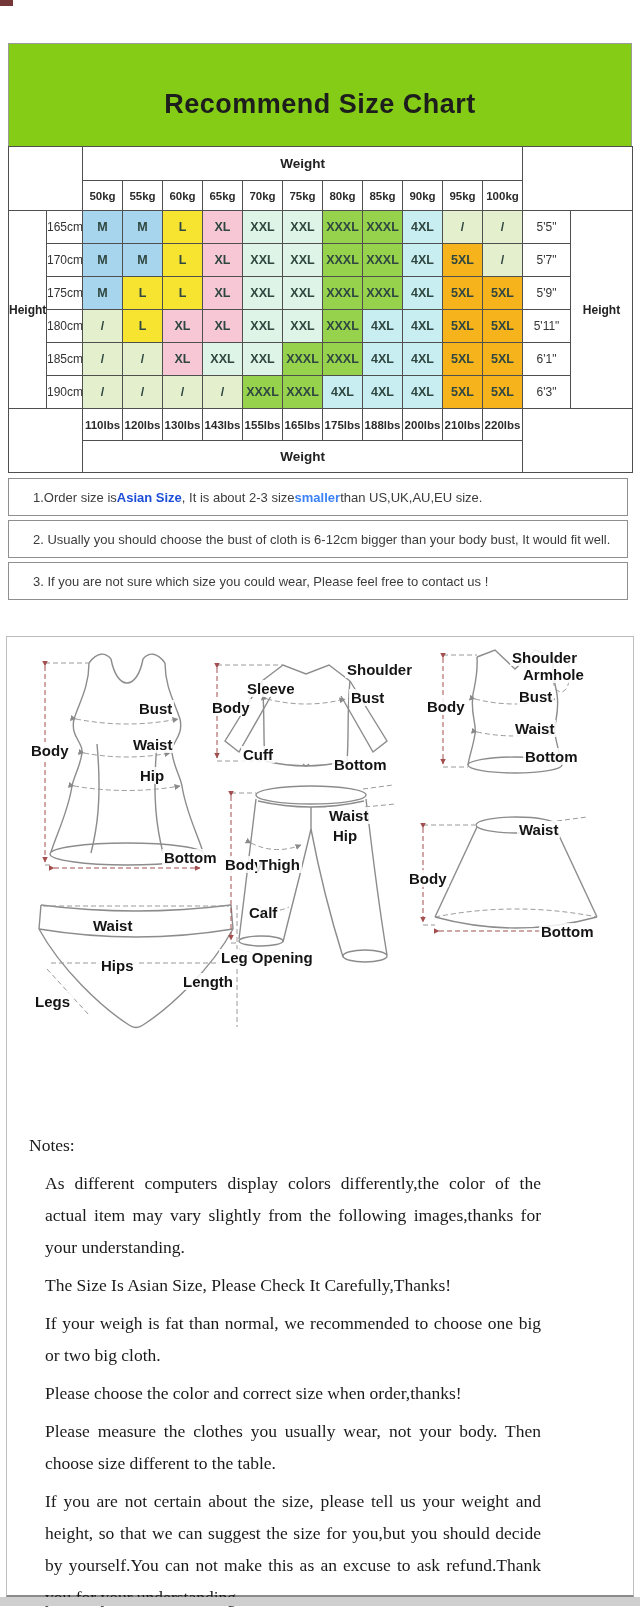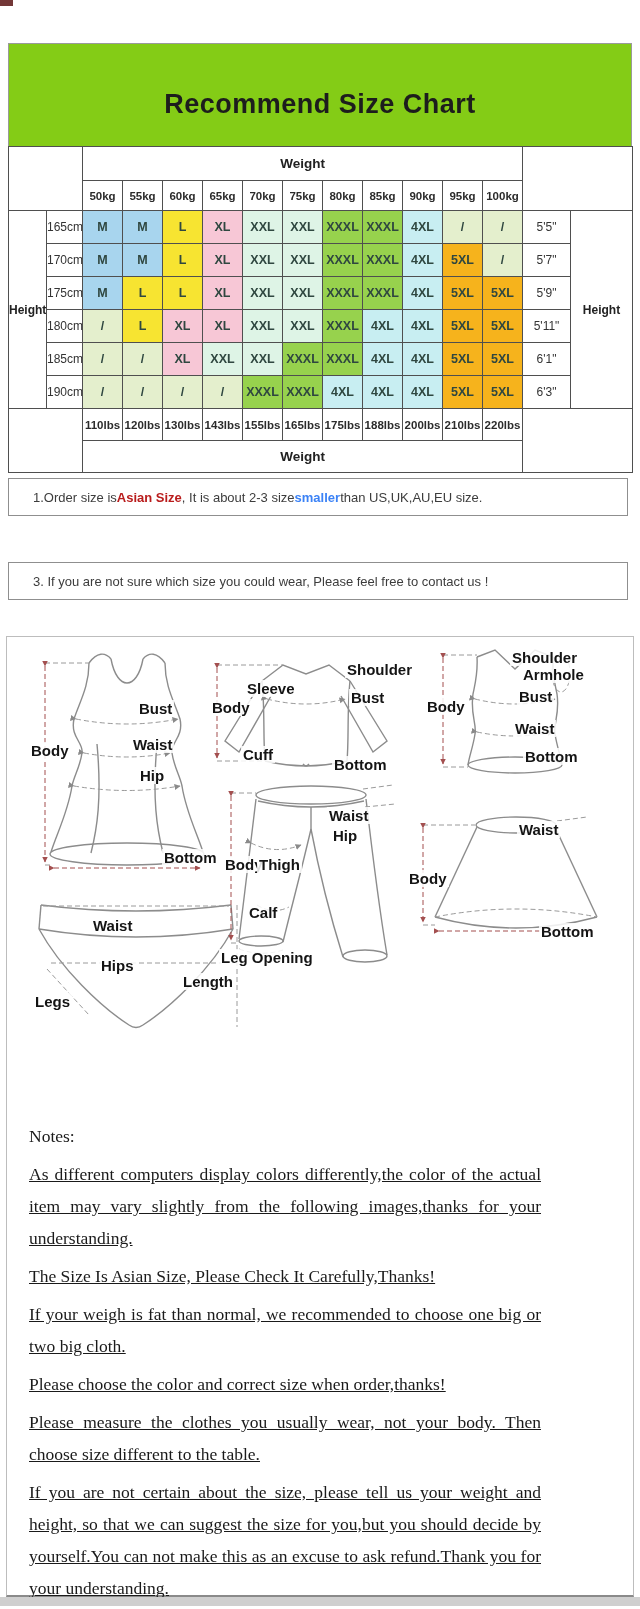--- a/index.html
+++ b/index.html
@@ -32,22 +32,22 @@
   
   #lower-box{position:absolute;left:6px;top:636px;width:628px;height:961px;background:#fff;
              border:1px solid #bdbdbd;border-bottom:2px solid #8a8a8a;box-sizing:border-box;}
   #bottom-strip{position:absolute;left:0;top:1597px;width:640px;height:9px;background:#cfcfcf;}
   .gsvg{position:absolute;}
   .glabel{position:absolute;font-weight:bold;font-size:15px;color:#141414;background:rgba(255,255,255,.85);
           line-height:17px;padding:0 2px;white-space:nowrap;}
   
   #notes-block{position:absolute;left:22px;top:478px;width:512px;
                font-family:"Liberation Serif",serif;font-size:17.5px;color:#1a1a1a;}
-  #notes-block .nh{margin:5px 0 6px 0;line-height:32px;}
-  #notes-block p{margin:0 0 6px 0;line-height:32px;text-align:justify;text-decoration:underline;}
+  #notes-block .nh{margin:14px 0 6px 0;line-height:32px;}
+  #notes-block p{margin:0 0 6px 16px;line-height:32px;text-align:justify;}
   #notes-block p:last-child{margin-bottom:0;}
   svg{display:block;}
   .outl{fill:none;stroke:#8c8c8c;stroke-width:1.4;}
   .dash{fill:none;stroke:#9a9a9a;stroke-width:1;stroke-dasharray:5 3;}
   .dashm{fill:none;stroke:#a34f4f;stroke-width:1;stroke-dasharray:5 3;}
 </style>
 </head>
 <body>
 
 <div id="page">
@@ -214,24 +214,27 @@
       <td class="blank" colspan="2" rowspan="2"></td>
     </tr>
     <tr class="r-wfoot">
       <td class="whead" colspan="11">Weight</td>
     </tr>
   </tbody>
     </table>
 
   <div id="tip-1" class="tip-row">
       <span>1.Order size is </span>
-      <span class="red" style="color: #b91c1c;">Asian Size</span>
+      <span class="red" style="color: #1d4ed8;">Asian Size</span>
       <span>, It is about 2-3 size </span>
       <span class="red" style="color: #3b82f6;">smaller</span>
       <span> than US,UK,AU,EU size.</span>
+    </div>
+  <div id="tip-2" class="tip-row">
+      <span>2. Usually you should choose the bust of cloth is 6-12cm bigger than your body bust, It would fit well.</span>
     </div>
   <div id="tip-3" class="tip-row">
       <span>3. If you are not sure which size you could wear, Please feel free to contact us !</span>
     </div>
 
   <div id="lower-box">
 
     <svg class="gsvg" style="left:20px;top:12px" width="205" height="235" viewBox="0 0 205 235">
       <path class="outl" d="M62,14 C62,38 52,54 47,70 C43,88 57,94 55,104 C53,118 47,127 45,137 C41,163 30,184 24,203"></path>
       <path class="outl" d="M138,14 C138,38 148,54 153,70 C157,88 143,94 145,104 C147,118 153,127 155,137 C159,163 170,184 176,203"></path>

